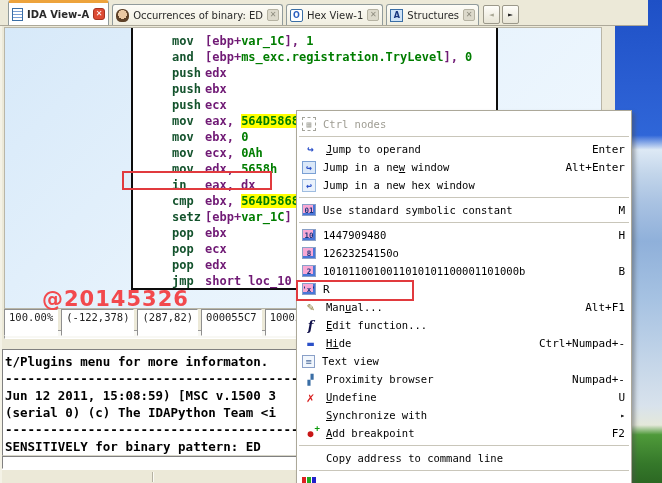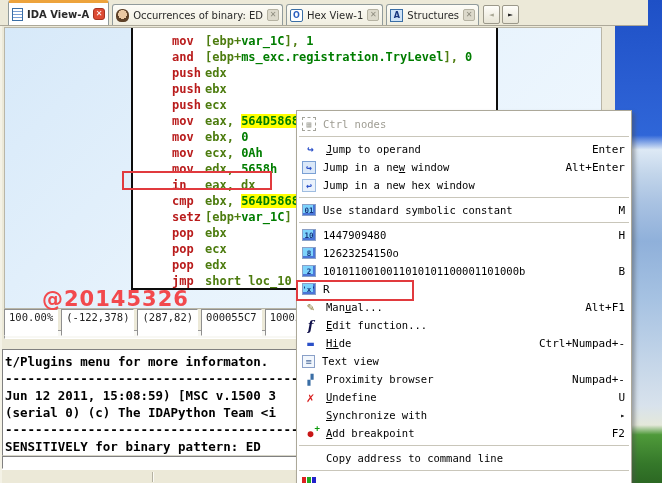--- a/index.html
+++ b/index.html
@@ -41,22 +41,22 @@
     border:1px solid #9b988a; border-radius:2px; font-size:8px; display:flex; align-items:center; justify-content:center; }
   .tab-scroll.disabled { color:#a9a795; }
   .tab-scroll.enabled { color:#1a1a1a; }
 
   
   .graph-area { position:absolute; top:27px; left:2px; width:598px; height:282px; overflow:hidden;
     background:linear-gradient(135deg,#d7e9f9 0%,#e6f2fc 45%,#f2f9ff 100%); border:1px solid #b9b6a7; }
   .asm-node { position:absolute; top:-2px; left:126px; width:367px; height:264px; background:#fff;
     border:2px solid #0d0d0d; padding-top:5px; }
   .asm-line { height:16px; line-height:16px; font-size:12px; font-weight:bold; padding-left:6px; white-space:nowrap; }
-  .asm-line .mn { display:inline-block; width:66px; color:#b91c1c;padding-left:33px; }
-  .op-b { color:#4d7c0f; }
+  .asm-line .mn { display:inline-block; width:66px; color:#14532d;padding-left:33px; }
+  .op-b { color:#701a75; }
   .op-g { color:#007d00; }
   .op-hl { color:#007d00; background:#ffff00; }
 
   
   .graph-status { position:absolute; top:309px; left:2px; height:27px; display:flex; gap:3px; z-index:2; }
   .gseg { background:#fff; border:1px solid; border-color:#8f8f8f #ffffff #ffffff #8f8f8f;
     font-size:10.5px; line-height:15px; padding:0 4px; color:#222; white-space:nowrap; }
 
   
   .hstrip { position:absolute; top:330px; left:2px; width:598px; height:9px; background:#f8f8f4;
@@ -83,21 +83,21 @@
   .mlabel { flex:1; }
   .mlabel u, .mshort { }
   .mshort { font-size:11px; }
   .marrow { font-size:8px; margin-left:4px; }
   .mi { width:17px; height:14px; margin-right:7px; flex:none; display:inline-flex;
     align-items:center; justify-content:center; font-size:11px; }
   .mi-group-nodes-icon { border:1px dashed #a3a39a; color:#a3a39a; font-size:8px; width:14px; }
   .mi-jump-to-operand-icon { color:#2b50c8; font-weight:bold; }
   .mi-jump-new-window-icon { color:#2b50c8; font-weight:bold; background:#dbe8f8; border:1px solid #7aa0d4; width:14px; height:13px; font-size:10px; }
   .mi-jump-new-hex-icon { color:#2b50c8; font-weight:bold; background:#eaf2fc; border:1px solid #9fbde0; width:14px; height:13px; font-size:10px; }
-  .numicon { background:#7dd3fc; border:1px solid #8aa0c8; color:#17357e; font-size:7.5px; font-weight:bold; width:14px; height:12px; box-shadow:-2px -2px 0 #4a76d8 inset; }
+  .numicon { background:#f9a8d4; border:1px solid #8aa0c8; color:#17357e; font-size:7.5px; font-weight:bold; width:14px; height:12px; box-shadow:-2px -2px 0 #4a76d8 inset; }
   .mi-manual-icon { color:#7a6a20; font-size:12px; }
   .mi-edit-function-icon { color:#10104a; font-style:italic; font-family:"DejaVu Serif", serif; font-weight:bold; font-size:13px; }
   .mi-hide-icon { color:#2b50c8; font-weight:bold; }
   .mi-text-view-icon { color:#4a6a9a; border:1px solid #8aa0c8; background:#f2f7fd; width:13px; height:13px; font-size:10px; }
   .mi-proximity-browser-icon { color:#3a6ea5; font-size:10px; }
   .mi-undefine-icon { color:#d81c1c; font-weight:bold; font-size:13px; }
   .mi-breakpoint-icon { color:#c81616; font-size:10px; position:relative; }
   .mi-breakpoint-icon::after { content:"+"; position:absolute; right:-1px; top:-3px; color:#0a9a0a; font-size:9px; font-weight:bold; }
   .mi-chart-bars-icon { background:linear-gradient(90deg,#d22 0 4px,#fff 4px 5px,#2a2 5px 9px,#fff 9px 10px,#22c 10px 14px); width:14px; height:12px; }
 

